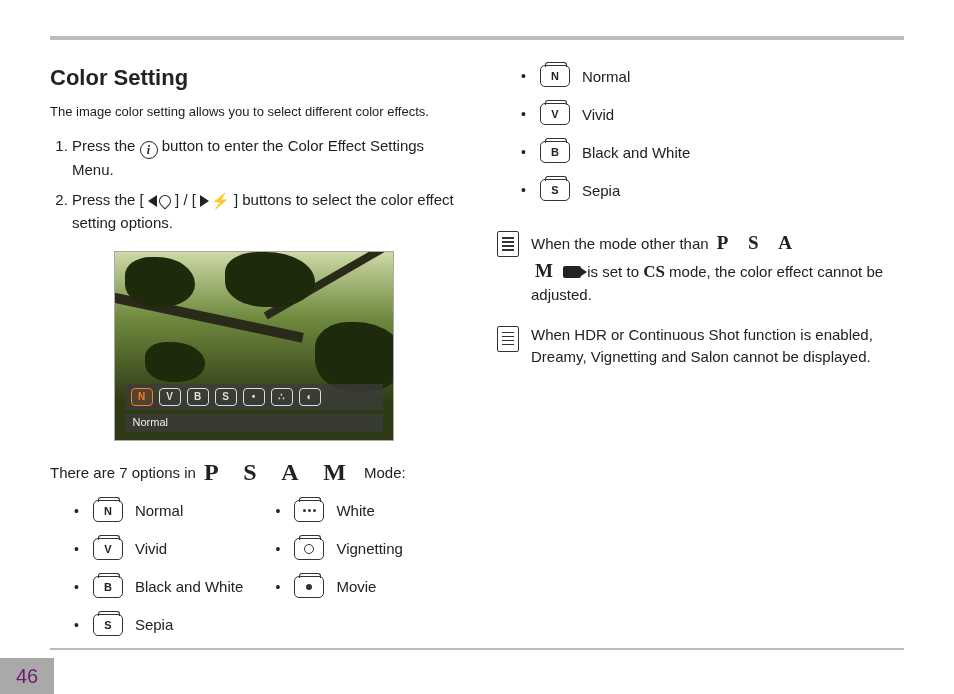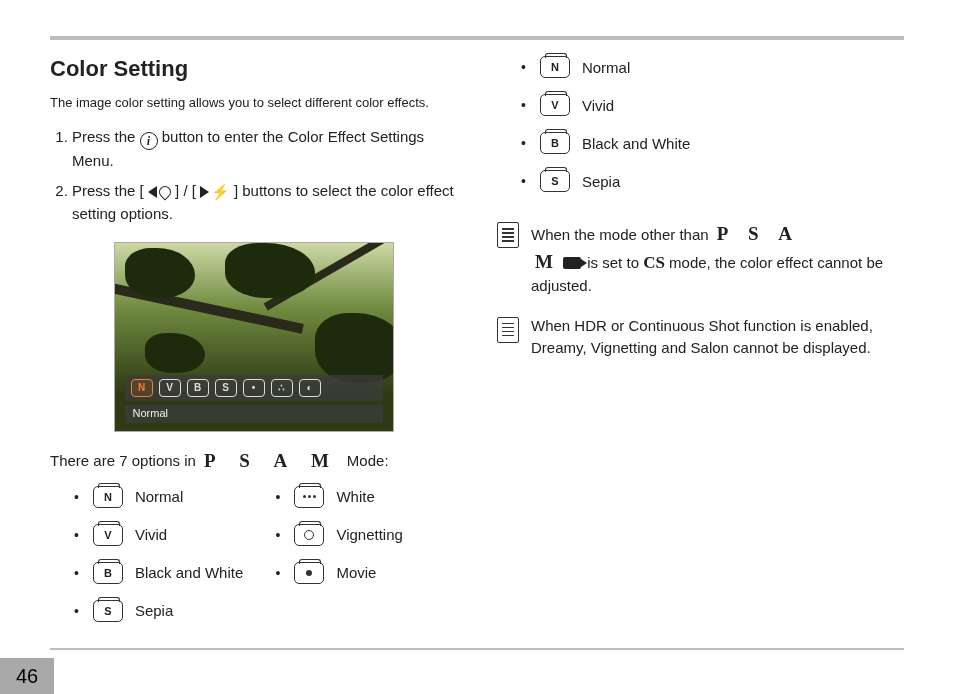--- a/index.html
+++ b/index.html
@@ -1,19 +1,19 @@
 <!DOCTYPE html>
 <html><head>
 <meta charset="utf-8">
 <style>
   * { box-sizing: border-box; margin: 0; padding: 0; }
   html, body { width: 954px; height: 694px; font-family: Arial, Helvetica, sans-serif; color: #222; background: #fff; }
   .page { position: relative; width: 954px; height: 694px; padding: 30px 50px 0 50px; }
   .topbar { position: absolute; top: 36px; left: 50px; right: 50px; height: 4px; background: #bdbdbd; }
-  .content { display: flex; gap: 40px; margin-top: 26px; }
+  .content { display: flex; gap: 40px; margin-top: 35px; }
   .col { flex: 1; }
   h2 { font-size: 22px; font-weight: 800; margin-bottom: 12px; }
   .intro { font-size: 13px; line-height: 1.35; margin-bottom: 14px; }
   ol.steps { list-style: decimal; padding-left: 22px; font-size: 15px; line-height: 1.5; }
   ol.steps li { margin-bottom: 8px; }
   .inline-btn { display: inline-flex; align-items: center; justify-content: center; width: 18px; height: 18px; border: 1.5px solid #222; border-radius: 50%; font-family: Georgia, serif; font-style: italic; font-weight: bold; font-size: 12px; vertical-align: -3px; }
   .tri { display:inline-block; width:0; height:0; vertical-align: middle; }
   .tri-l { border-top:6px solid transparent; border-bottom:6px solid transparent; border-right:9px solid #222; }
   .tri-r { border-top:6px solid transparent; border-bottom:6px solid transparent; border-left:9px solid #222; }
   .flower { display:inline-block; width:12px; height:12px; border:1.5px solid #222; border-radius:50% 50% 0 50%; transform: rotate(45deg); vertical-align:-2px; margin-left:2px; }
@@ -22,40 +22,40 @@
   .screenshot { width: 280px; height: 190px; margin: 16px auto 18px auto; border: 1px solid #aaa; position: relative; overflow: hidden; }
   .sky { position:absolute; inset:0; background: linear-gradient(180deg,#cdd9a6 0%, #6f8a3f 35%, #2e3a14 80%); }
   .leaf { position:absolute; background:#1e2a0c; border-radius:40% 60% 50% 50%; }
   .branch { position:absolute; background:#2a2a1a; }
   .overlay-bar { position:absolute; left:10px; right:10px; bottom:30px; height:26px; background: rgba(60,60,60,0.75); display:flex; align-items:center; padding:0 6px; gap:6px; }
   .ov-icon { width:22px; height:18px; border:1.5px solid #ddd; border-radius:4px; position:relative; display:flex; align-items:center; justify-content:center; color:#ddd; font-size:10px; font-weight:bold; }
   .ov-icon.sel { border-color:#ff7a2a; color:#ff7a2a; background:rgba(255,122,42,0.12); }
   .overlay-label { position:absolute; left:10px; right:10px; bottom:8px; height:18px; background: rgba(60,60,60,0.75); color:#eee; font-size:11px; padding:2px 8px; }
 
   .section-line { font-size: 15px; margin: 8px 0 14px 0; display:flex; align-items:center; flex-wrap:wrap; gap:4px; }
-  .mode-letters { font-family: Georgia, 'Times New Roman', serif; font-weight: bold; font-size: 19px; letter-spacing: 10px; margin: 0 4px; }
+  .mode-letters { font-family: Georgia, 'Times New Roman', serif; font-weight: bold; font-size: 24px; letter-spacing: 10px; margin: 0 4px; }
   .opts-grid { display:grid; grid-template-columns: 1fr 1fr; column-gap: 20px; row-gap: 16px; padding-left: 24px; }
   .opts-single { display:flex; flex-direction:column; gap:16px; padding-left:24px; margin-bottom: 28px;}
   .opt { display:flex; align-items:center; gap:12px; font-size:15px; }
   .opt::before { content:"•"; font-size:14px; margin-right:2px; }
   .eff-icon { width:30px; height:22px; border:1.6px solid #333; border-radius:5px; position:relative; display:flex; align-items:center; justify-content:center; font-size:11px; font-weight:bold; }
   .eff-icon::before { content:""; position:absolute; top:-4px; left:4px; width:20px; height:4px; border:1.6px solid #333; border-bottom:none; border-radius:3px 3px 0 0; }
   .eff-icon .dot { width:6px; height:6px; border-radius:50%; background:#333; }
   .eff-icon .dots { display:flex; gap:2px; }
   .eff-icon .dots span{ width:3px; height:3px; border-radius:50%; background:#333;}
 
   .note { display:flex; gap:12px; font-size:15px; line-height:1.45; margin-bottom:18px; }
   .note-icon { flex-shrink:0; width:22px; height:26px; border:1.6px solid #333; border-radius:2px; position:relative; margin-top:2px; }
   .note-icon::before { content:""; position:absolute; left:4px; right:4px; top:5px; height:1.5px; background:#333; box-shadow: 0 4px 0 #333, 0 8px 0 #333, 0 12px 0 #333; }
   .movie-icon { display:inline-block; width:18px; height:12px; background:#222; border-radius:2px; position:relative; vertical-align:-1px; margin:0 2px;}
   .movie-icon::after { content:""; position:absolute; right:-6px; top:2px; width:0; height:0; border-top:4px solid transparent; border-bottom:4px solid transparent; border-left:6px solid #222;}
   .cs { font-family: Liberation Serif, serif; font-weight:bold; font-size:17px; }
 
   .bottombar { position:absolute; left:50px; right:50px; bottom:44px; height:2px; background:#bdbdbd; }
-  .pagenum { position:absolute; left:0; bottom:0; width:54px; height:36px; background:#a9a9a9; color:#000000; display:flex; align-items:center; justify-content:center; font-size:20px; }
+  .pagenum { position:absolute; left:0; bottom:0; width:54px; height:36px; background:#a9a9a9; color:#701a75; display:flex; align-items:center; justify-content:center; font-size:20px; }
 </style>
 </head>
 <body>
 
 <div class="page">
   <div class="topbar"></div>
 
   <div class="content">
 
     <div class="col">

